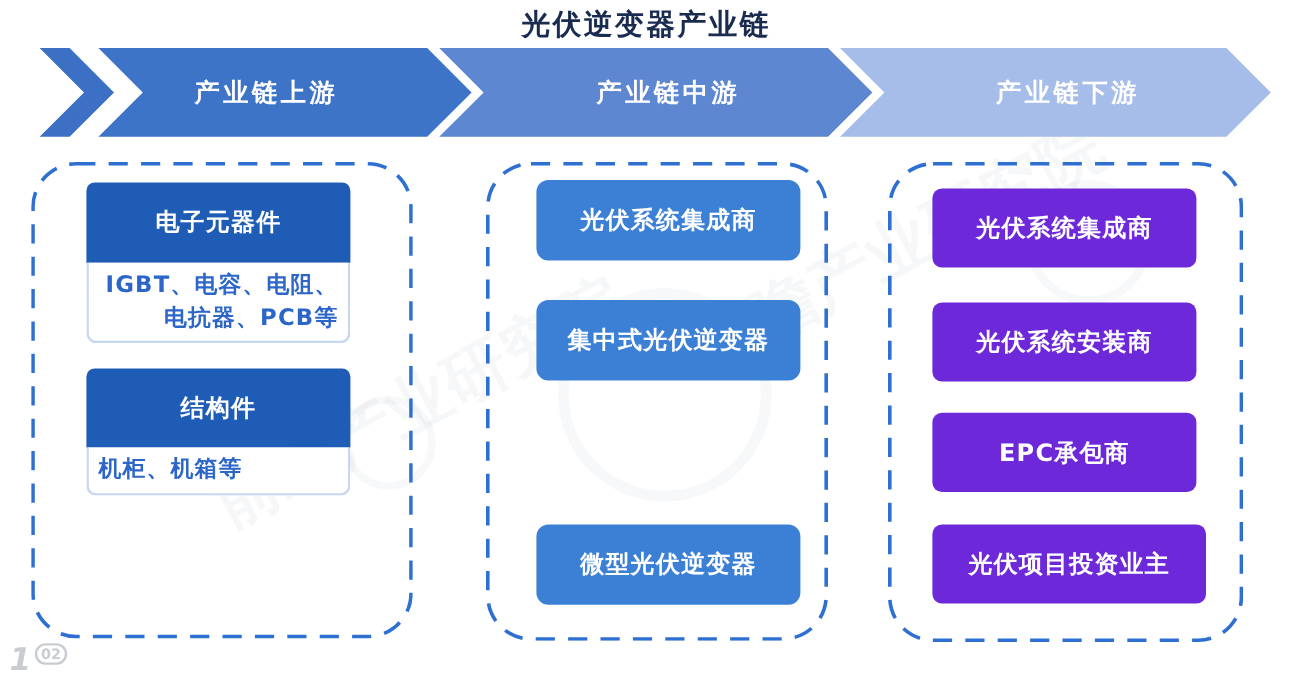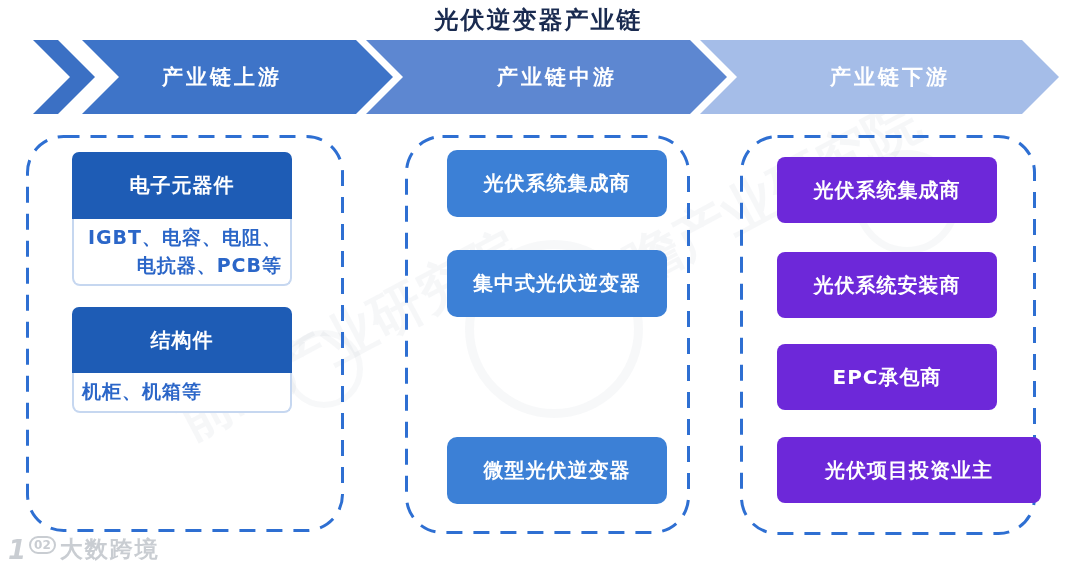--- a/index.html
+++ b/index.html
@@ -86,24 +86,23 @@
     <div class="box box-mid" style="left:42px;top:302px;width:220px;height:67px;">微型光伏逆变器</div>
   </div>
 
   <div class="group" style="left:740px;top:135px;width:296px;height:400px;">
     <svg class="dash" width="296" height="400" viewBox="0 0 296 400">
       <rect x="1.5" y="1.5" width="293" height="397" rx="36" fill="none" stroke="#2e6fd2" stroke-width="3" stroke-dasharray="16 11"></rect>
     </svg>
     <div class="box box-light" style="left:37px;top:22px;width:220px;height:66px;">光伏系统集成商</div>
     <div class="box box-light" style="left:37px;top:117px;width:220px;height:66px;">光伏系统安装商</div>
     <div class="box box-light" style="left:37px;top:209px;width:220px;height:66px;">EPC承包商</div>
-    <div class="box box-light" style="left:37px;top:302px;width:264px;height:66px;">光伏项目投资业主</div>
+    <div class="box box-light" style="left:37px;top:302px;width:228px;height:66px;">光伏项目投资业主</div>
   </div>
 
   <div class="brand">
     <span class="brand-mark">
       <span>1</span>
         <span class="brand-zz">02</span>
     </span>
-    <span>大数跨境</span>
   </div>
 
 </div>
 
 </body></html>

